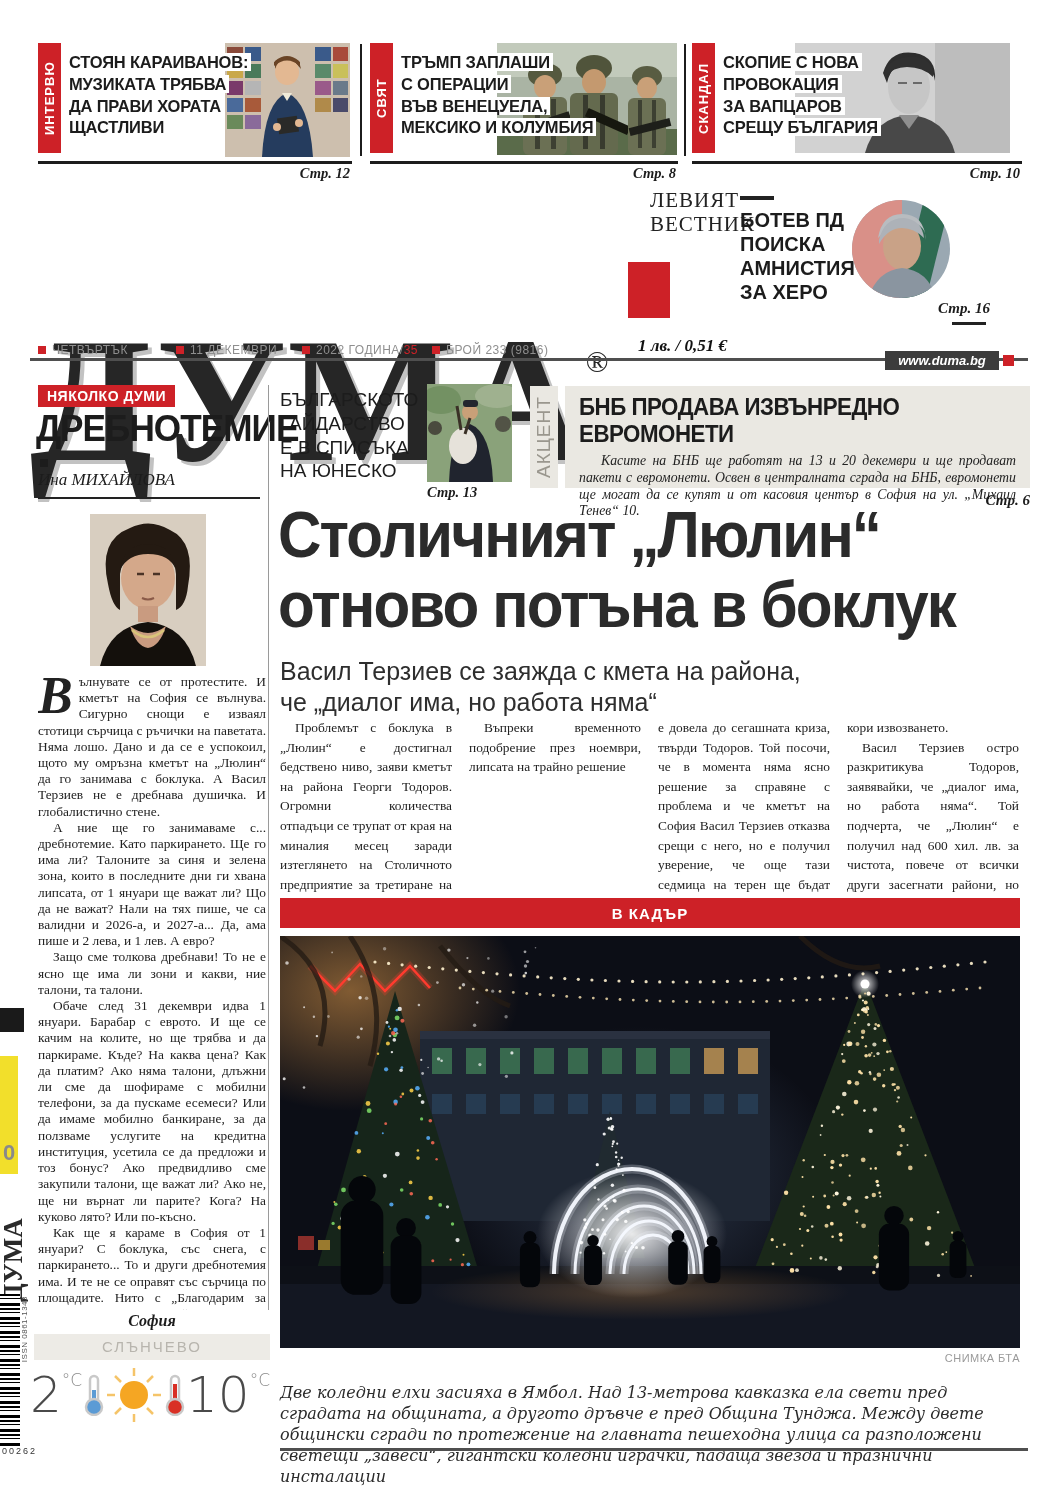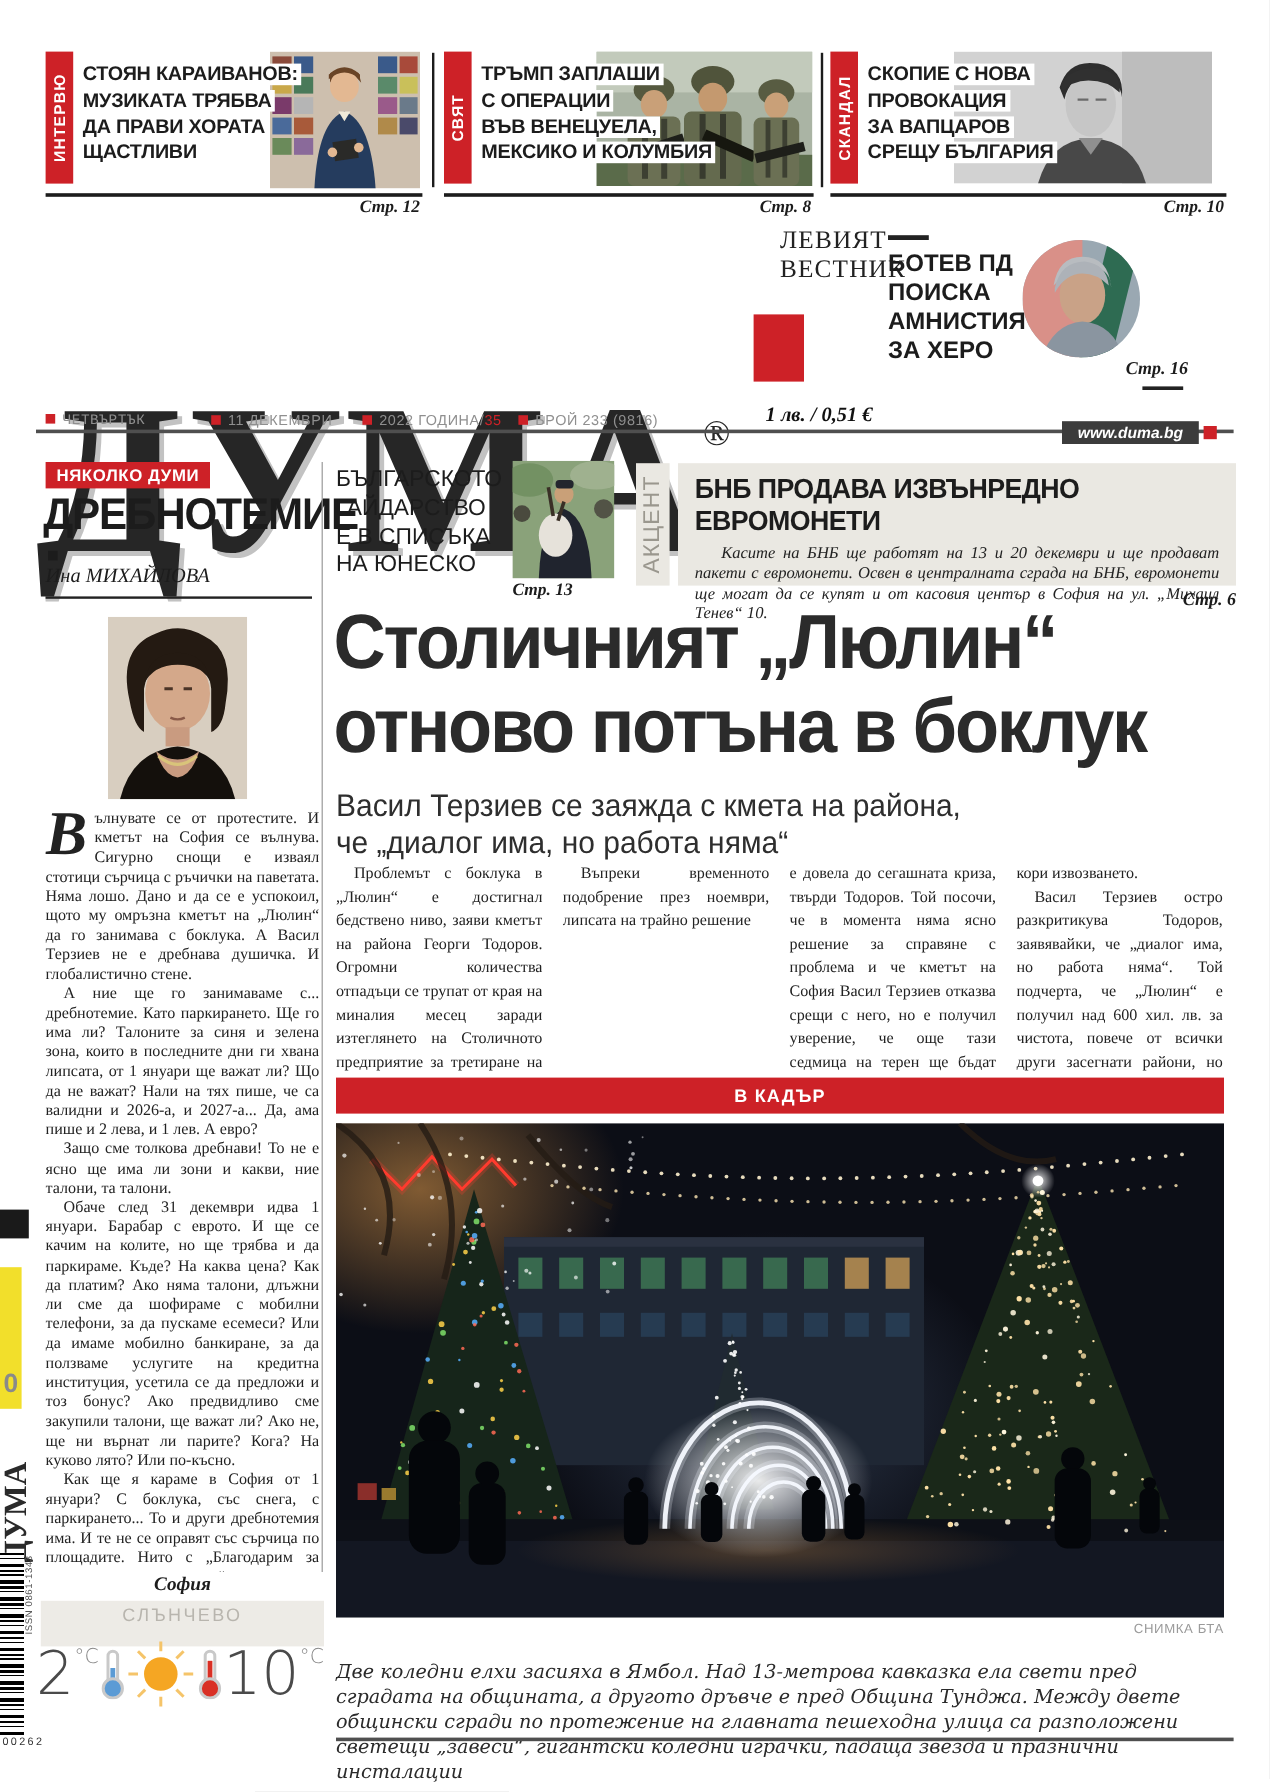--- a/index.html
+++ b/index.html
@@ -55,21 +55,21 @@
   .op-text{position:absolute;left:38px;top:674px;width:228px;height:636px;overflow:hidden;
            font-family:"Liberation Serif",serif;font-size:13.4px;line-height:16.2px;text-align:justify;
            color:#222;}
   .op-text p{margin:0;text-indent:15px;}
   .op-text p.first{text-indent:0;}
   .dropcap{float:left;font-size:52px;line-height:40px;font-style:italic;font-weight:bold;
            margin:2px 6px 0 0;}
   
   .w-city{position:absolute;left:38px;top:1312px;width:228px;text-align:center;
           font-family:"Liberation Serif",serif;font-weight:bold;font-style:italic;font-size:16px;}
-  .w-cond{position:absolute;left:34px;top:1334px;width:236px;height:38px;background:#edebe6;
+  .w-cond{position:absolute;left:34px;top:1334px;width:236px;height:26px;background:#edebe6;
           color:#b8b5ae;font-size:15px;letter-spacing:2px;text-align:center;line-height:26px;}
   .w-row{position:absolute;left:30px;top:1366px;width:240px;display:flex;align-items:center;
          justify-content:space-between;}
   .w-temp{font-family:"DejaVu Sans",sans-serif;font-weight:200;font-size:50px;color:#4a4a4a;line-height:1;}
   .w-deg{font-size:17px;vertical-align:26px;color:#8a8a8a;}
   
   .sp-black{position:absolute;left:0;top:1008px;width:24px;height:24px;background:#1a1a1a;}
   .sp-yellow{position:absolute;left:0;top:1056px;width:18px;height:118px;background:#f2df2b;}
   .sp-zero{position:absolute;left:3px;top:1140px;font-weight:bold;font-size:22px;color:#8a8a8a;}
   .sp-title{position:absolute;left:-2px;top:1186px;height:116px;font-family:"Liberation Serif",serif;
@@ -232,21 +232,21 @@
       <rect x="60" y="-10" width="26" height="130" fill="#2e6b52" transform="rotate(14 73 49)"></rect>
       <path d="M26 38 Q30 14 50 14 Q72 14 74 40 Q74 26 60 22 Q40 18 30 34 Z" fill="#b8bcc0"></path>
       <ellipse cx="50" cy="46" rx="19" ry="24" fill="#c9a287"></ellipse>
       <path d="M27 40 Q32 18 52 18 Q70 20 72 38 Q62 28 50 28 Q36 28 27 44 Z" fill="#adb2b8"></path>
       <path d="M16 98 Q26 70 50 68 Q76 70 84 98 Z" fill="#8a95a0"></path>
     </svg>
   </div>
   <div class="side-ref">Стр. 16</div>
   <div class="side-line" style="left:952px;top:322px;width:34px;height:3px;"></div>
 
-  <div class="d-item" style="left:38px;font-family:Liberation Mono, monospace;"><span class="sq"></span><span>ЧЕТВЪРТЪК</span></div>
+  <div class="d-item" style="left:38px;"><span class="sq"></span><span>ЧЕТВЪРТЪК</span></div>
   <div class="d-item" style="left:176px;"><span class="sq"></span><span>11 ДЕКЕМВРИ</span></div>
   <div class="d-item" style="left:302px;"><span class="sq"></span><span>2022 ГОДИНА/</span><span class="d-red">35</span></div>
   <div class="d-item" style="left:432px;"><span class="sq"></span><span>БРОЙ 233 (9816)</span></div>
   <div class="price">1 лв. / 0,51 €</div>
   <div class="rule"></div>
   <div class="site-box">www.duma.bg</div>
   <div class="site-sq"></div>
 
   <div class="op-label">НЯКОЛКО ДУМИ</div>
   <div class="op-title">ДРЕБНОТЕМИЕ</div>

